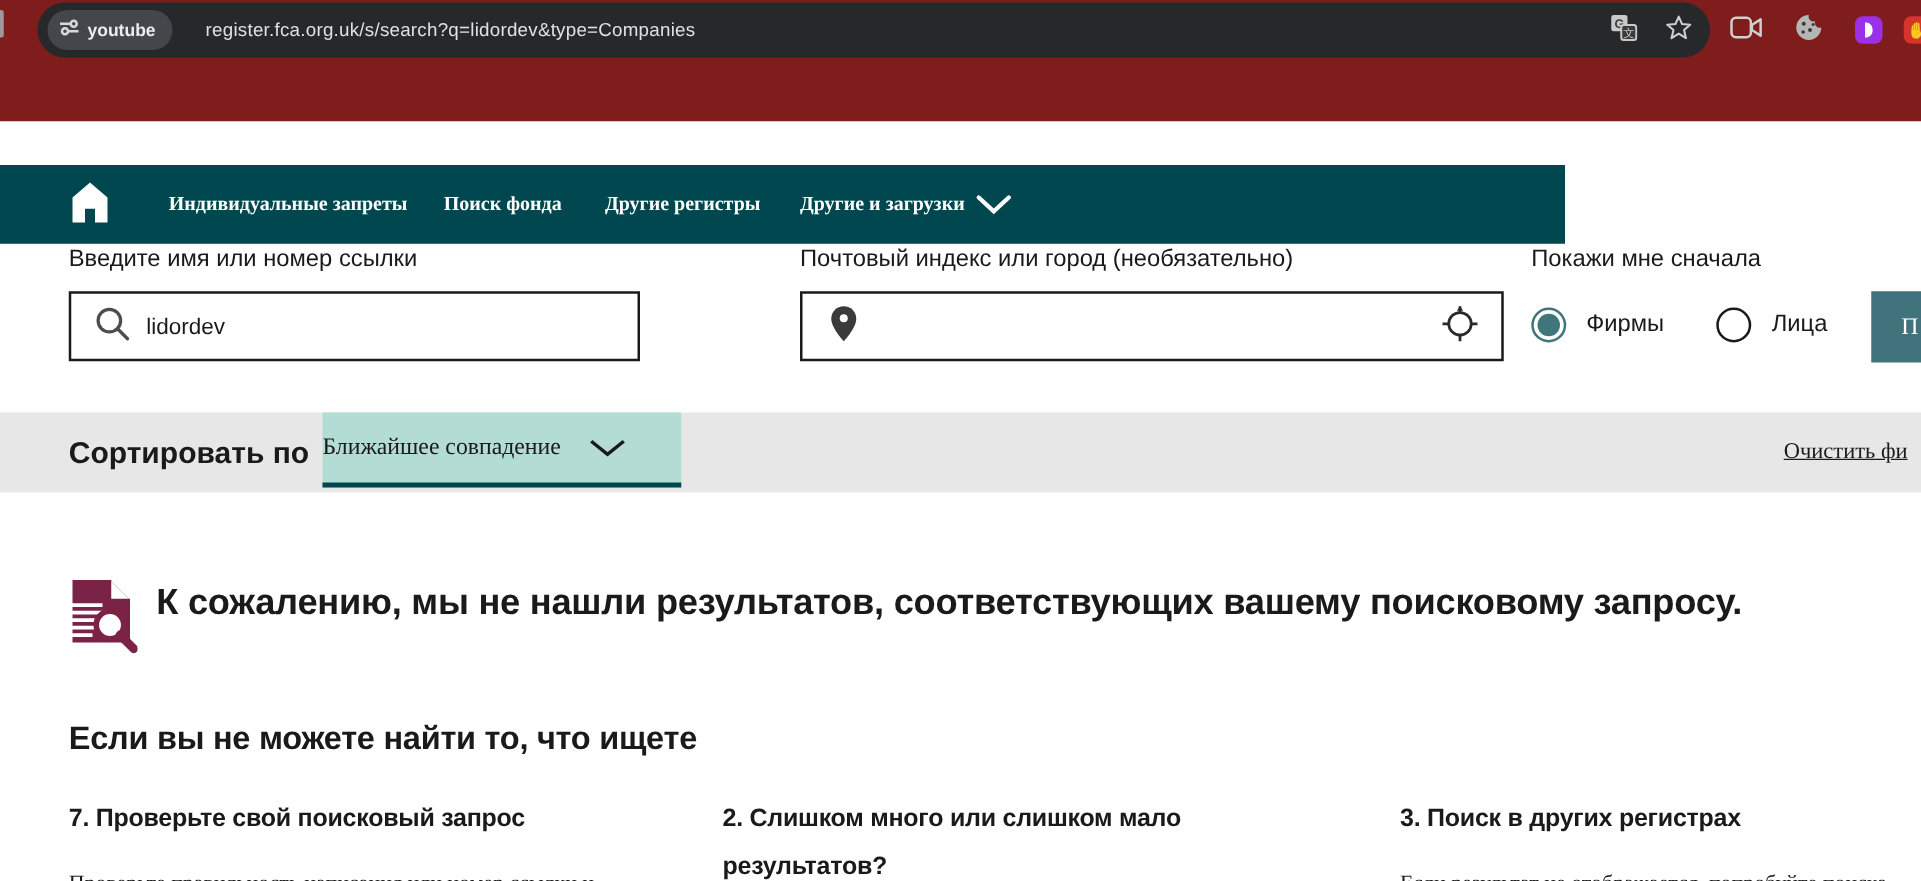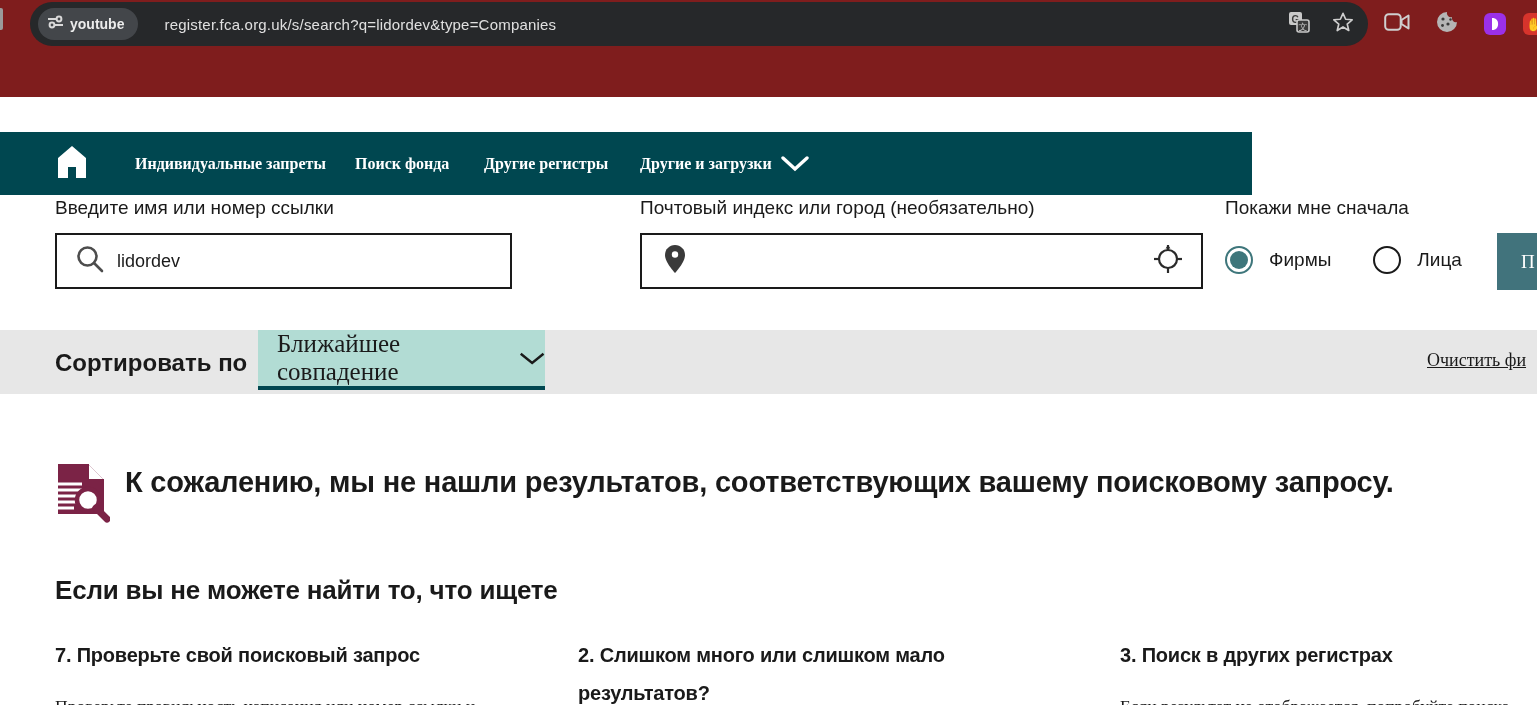--- a/index.html
+++ b/index.html
@@ -56,21 +56,21 @@
     color:#fff; font-family:"Liberation Serif", serif; font-size:19px; border:none;
     text-align:left; padding-left:24px; cursor:pointer;
   }
   
   .sort-bar { position:absolute; left:0; top:330px; width:1537px; height:64px; background:#e7e7e7; }
   .sort-label { position:absolute; left:55px; top:19px; font-size:24px; font-weight:bold; color:#1a1a1a; }
   .sort-dd {
     position:absolute; left:258px; top:0; width:287px; height:60px; background:#b2dcd4;
     border-bottom:4px solid #004750; display:flex; align-items:center; cursor:pointer;
   }
-  .sort-dd-text { font-family:"Liberation Serif", serif; font-size:25px; color:#1a1a1a; margin-left:19px; }
+  .sort-dd-text { font-family:"Liberation Serif", serif; font-size:19px; color:#1a1a1a; }
   .sort-dd svg { margin-left:22px; }
   .clear-link {
     position:absolute; left:1427px; top:20px; font-family:"Liberation Serif", serif;
     font-size:18px; color:#1a1a1a; text-decoration:underline; white-space:nowrap; cursor:pointer;
   }
   
   .noresult-icon { position:absolute; left:52px; top:462px; }
   .noresult-title {
     position:absolute; left:125px; top:460px; width:1330px;
     font-size:29px; font-weight:bold; color:#1a1a1a; line-height:44px; letter-spacing:-0.2px;

